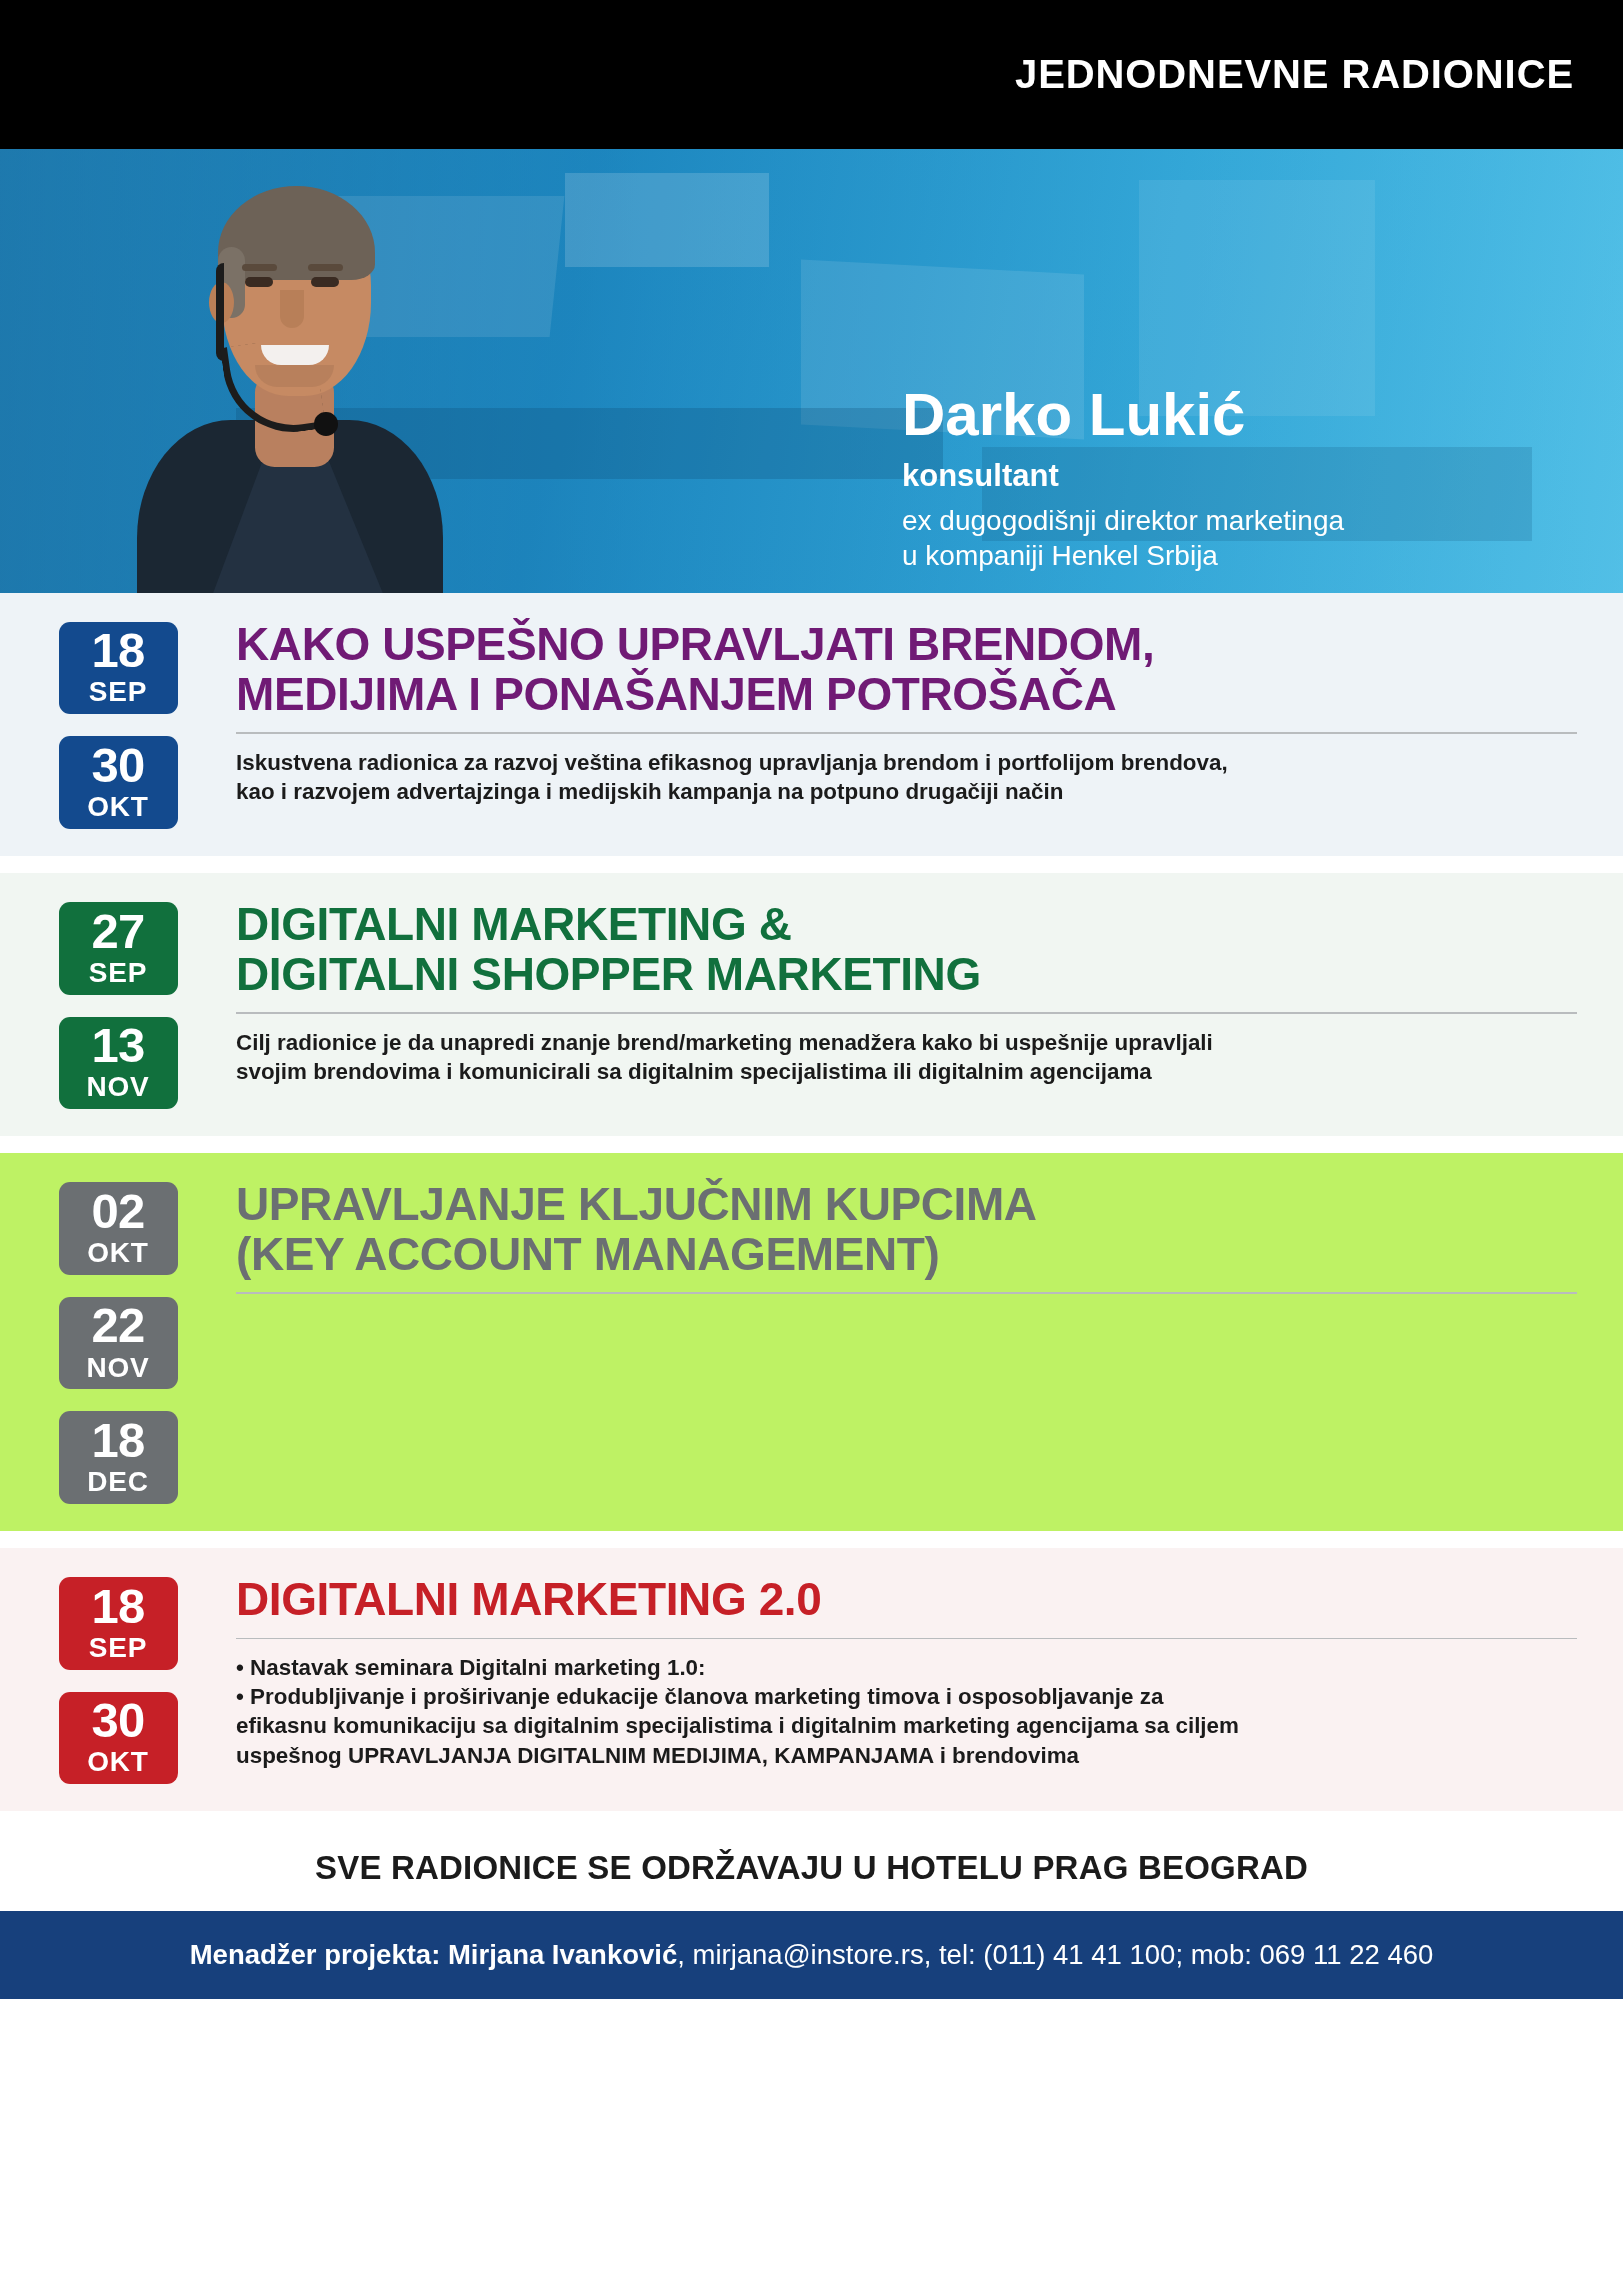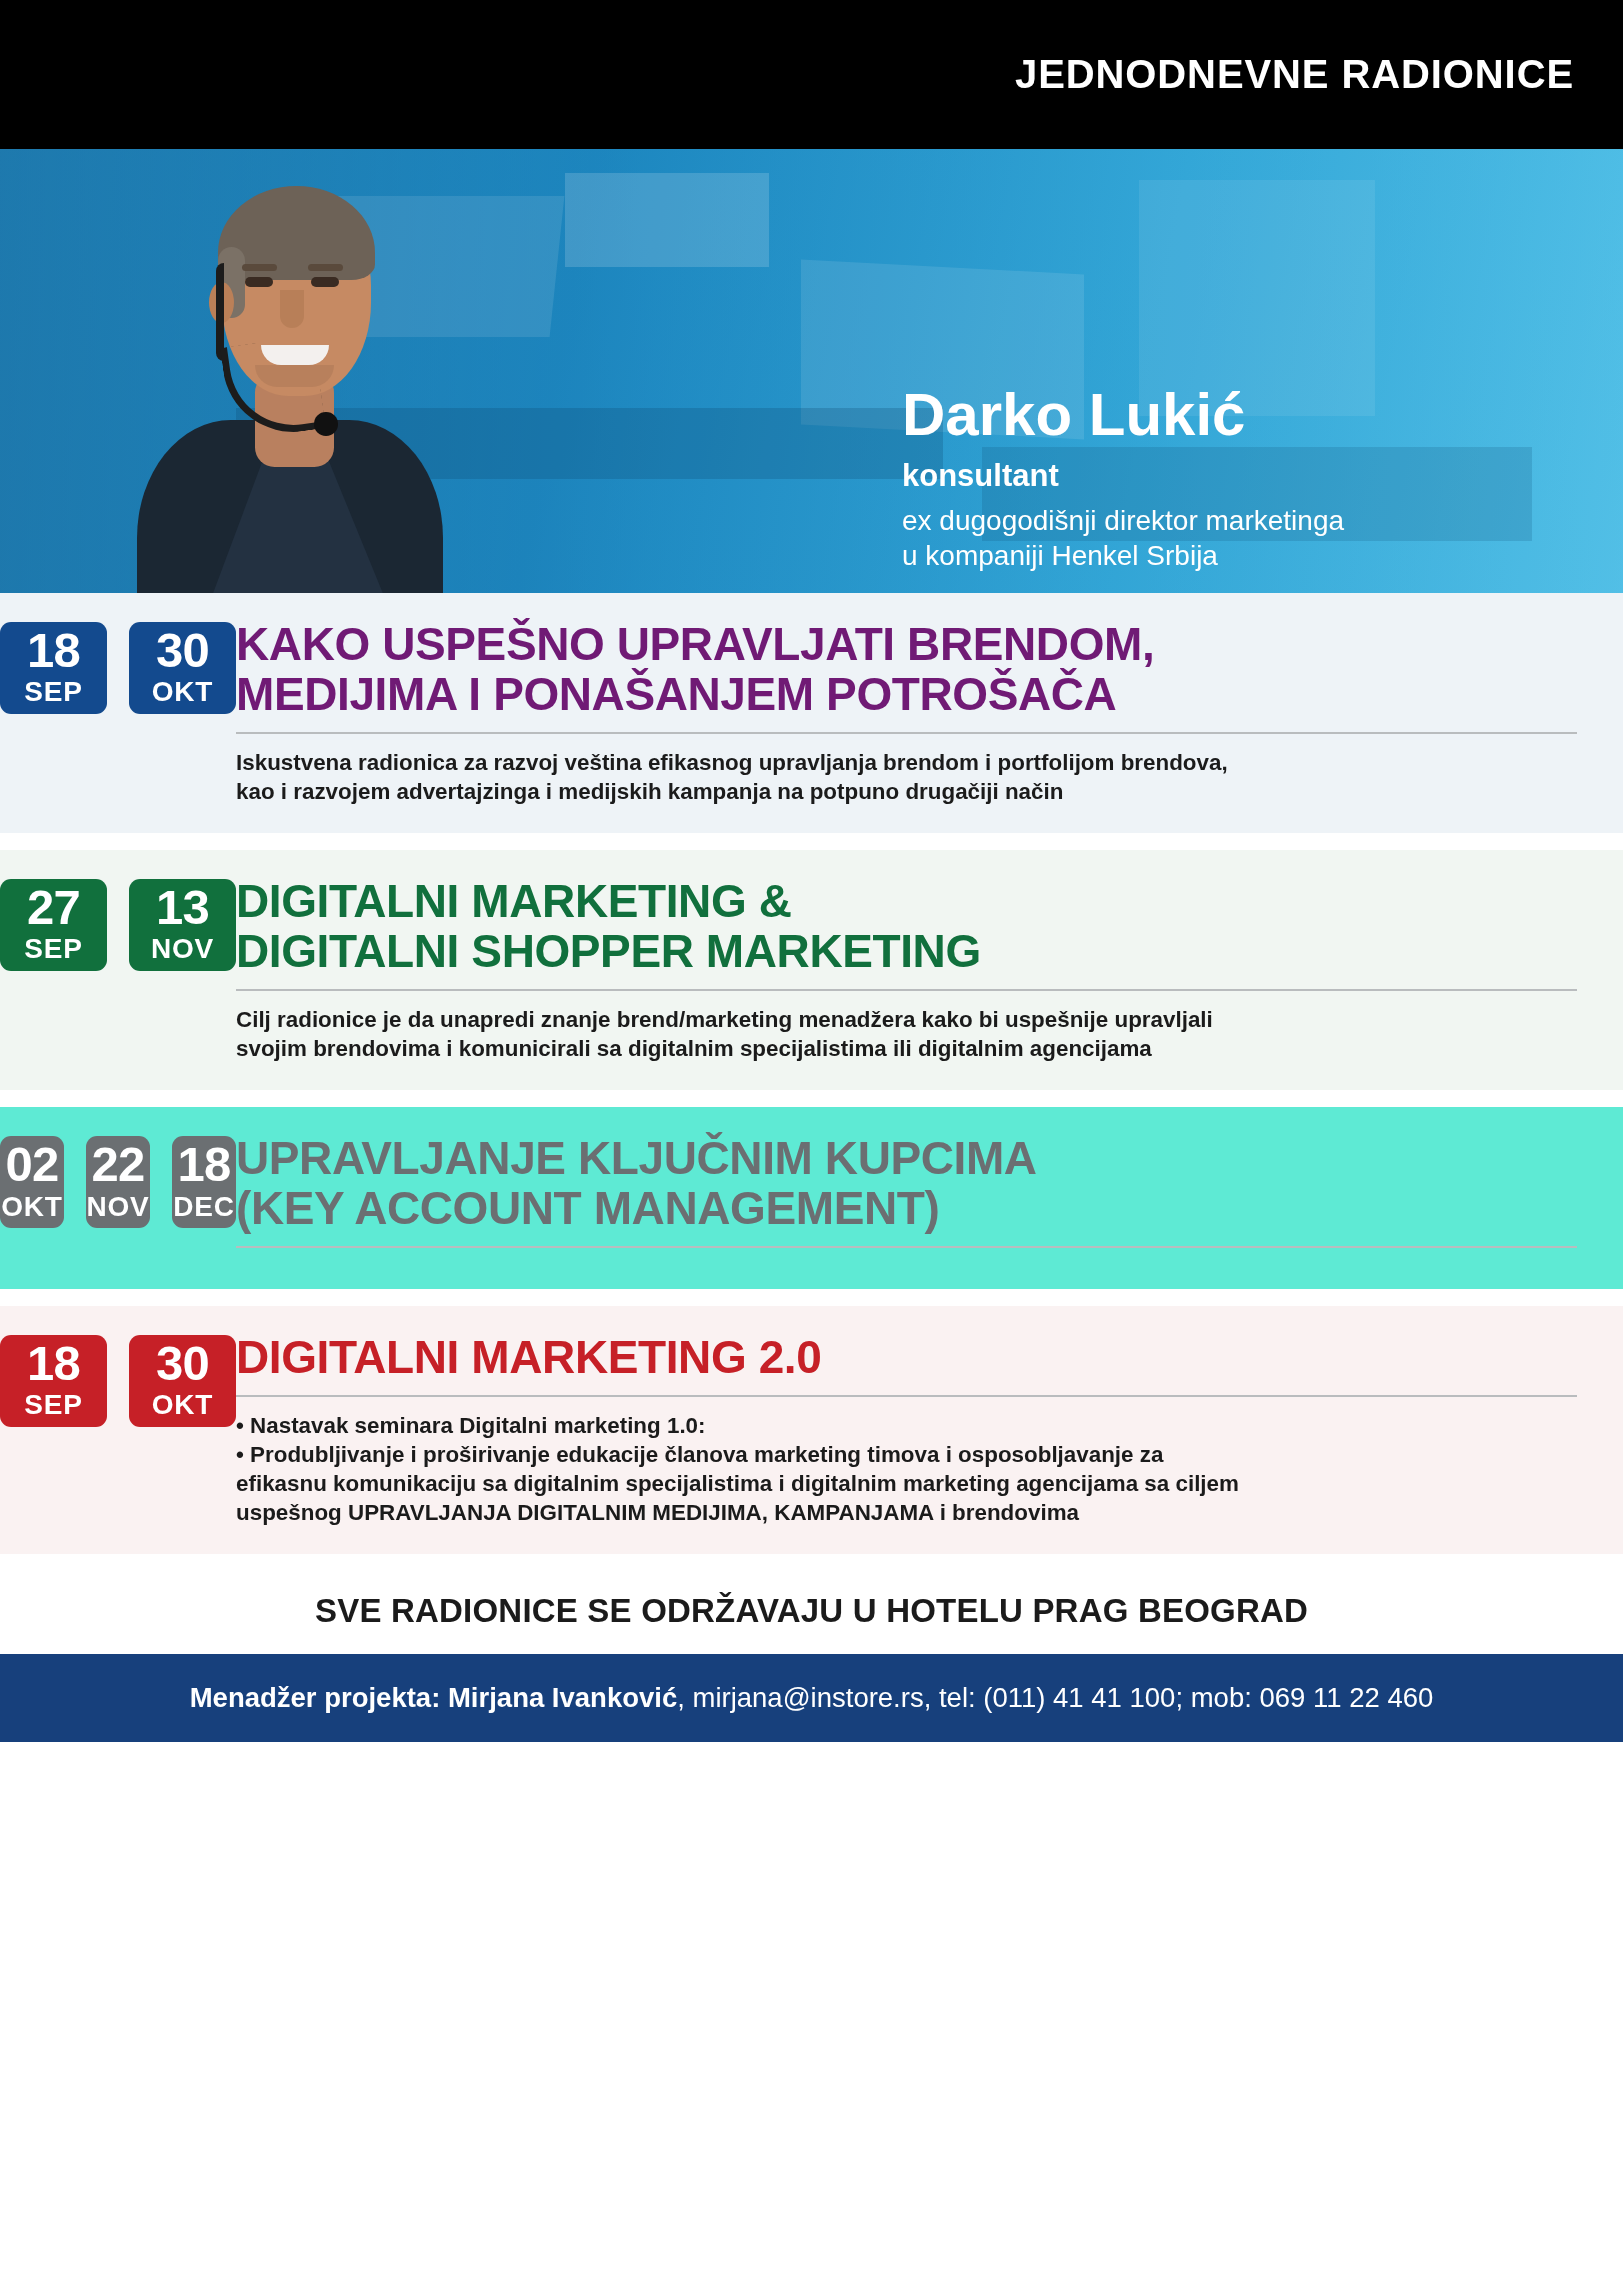--- a/index.html
+++ b/index.html
@@ -198,28 +198,28 @@
   .workshops { padding: 0; }
   .ws {
     display: flex;
     align-items: flex-start;
     margin: 0 0 17.3px 0;
     padding: 27px 0 27px 0;
     min-height: 157px;
   }
   .ws-blue  { background: #eef3f7; }
   .ws-green { background: #f1f6f2; }
-  .ws-gray  { background: #5eead4; justify-content: flex-end; }
+  .ws-gray  { background: #bef264; justify-content: flex-end; }
   .ws-red   { background: #faf2f2; }
 
   .ws-dates {
     width: 236px;
     flex: 0 0 236px;
     display: flex;
-    flex-direction: row;
+    flex-direction: column;
     align-items: center;
     gap: 22px;
     padding-top: 1.6px;
   }
   .date-box {
     width: 119px;
     border-radius: 11px;
     color: #ffffff;
     text-align: center;
     padding: 4.7px 0 7.9px 0;

